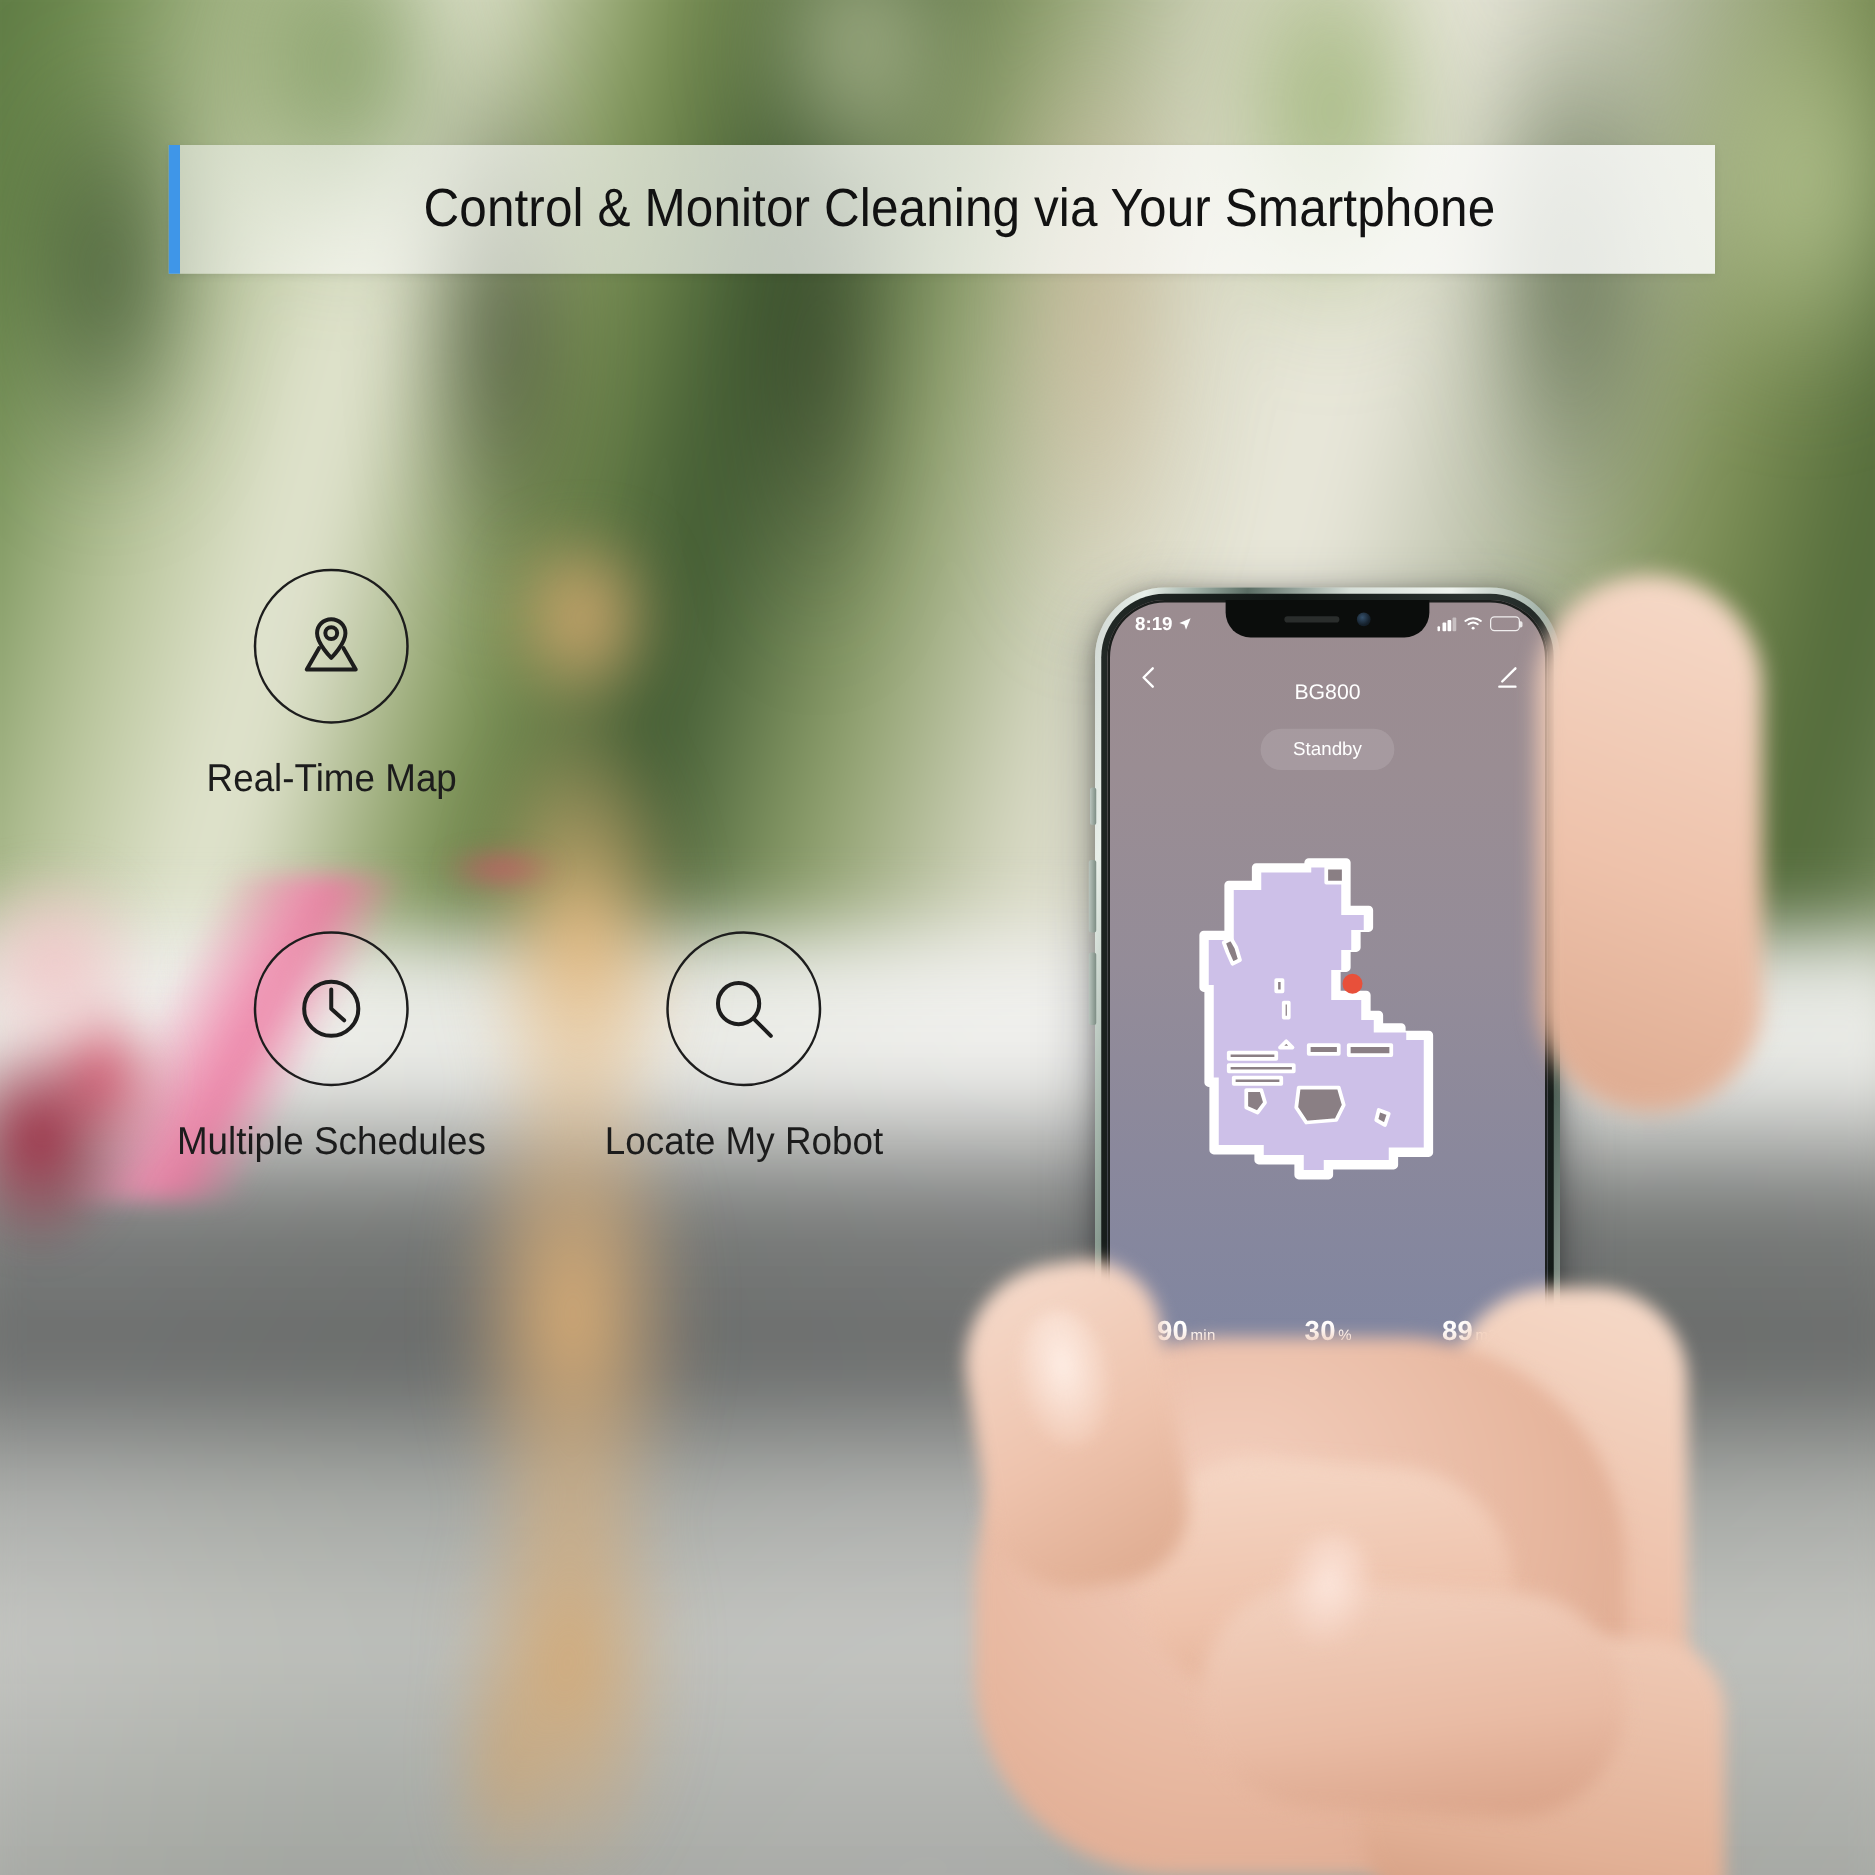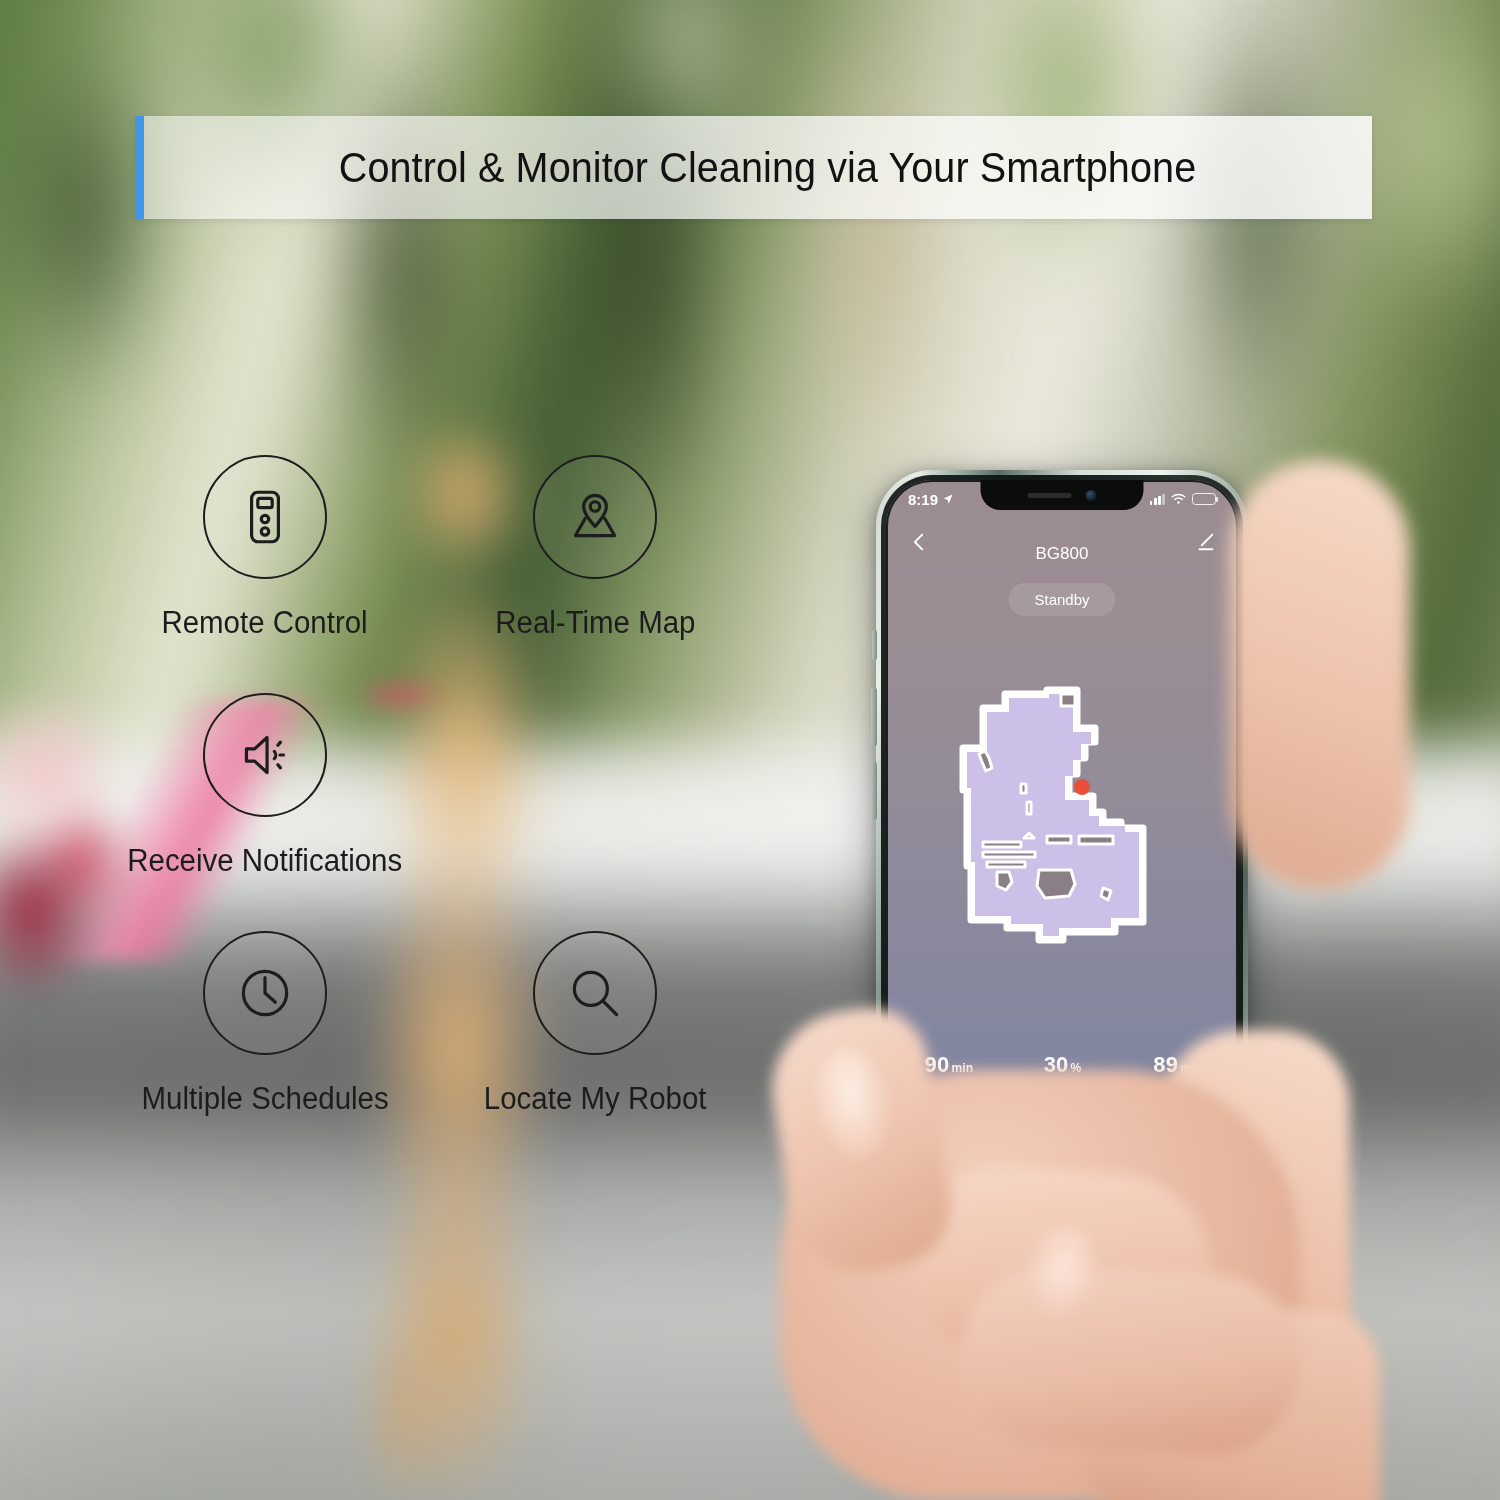--- a/index.html
+++ b/index.html
@@ -205,21 +205,21 @@
   #map-area { position:absolute; top:190px; left:0; width:100%; height:310px; z-index:3; }
   #map-svg { position:absolute; left:50%; transform:translateX(-50%); top:0; width:238px; height:296px; }
 
   
   #stats {
     position:absolute; bottom:150px; left:0; width:100%; z-index:4;
     display:flex; justify-content:space-around; padding:0 16px;
   }
   .stat { text-align:center; }
   .stat-val { color:#fff; font-size:22px; font-weight:600; letter-spacing:.2px; }
-  .stat-val .unit { font-size:12px; font-weight:700; margin-left:2px; }
+  .stat-val .unit { font-size:12px; font-weight:400; margin-left:2px; }
   .stat-lbl { color:rgba(255,255,255,.62); font-size:10.5px; margin-top:6px; }
 
   
   #modes {
     position:absolute; bottom:48px; left:0; width:100%; z-index:4;
     display:flex; justify-content:space-around; padding:0 10px;
   }
   .mode { display:flex; flex-direction:column; align-items:center; width:62px; }
   .mode-ic {
     width:48px; height:48px; border-radius:50%; background:rgba(255,255,255,.055);
@@ -300,53 +300,30 @@
   <div id="banner-accent"></div>
   <div id="banner-title">Control &amp; Monitor Cleaning via Your Smartphone</div>
 </div>
 
 <div id="features">
 
   <div class="frow">
     <div class="fcell">
       <div class="fcircle">
         <svg class="fsvg" viewBox="0 0 64 64">
-          <rect x="19" y="8" width="26" height="48" rx="6"></rect>
-          <rect x="25" y="14" width="14" height="9" rx="2.2"></rect>
-          <circle cx="32" cy="34" r="3.6"></circle>
-          <circle cx="32" cy="46" r="3.6"></circle>
-        </svg>
-      </div>
-      <div class="flabel">Remote Control</div>
-    </div>
-    <div class="fcell">
-      <div class="fcircle">
-        <svg class="fsvg" viewBox="0 0 64 64">
           <path d="M32 11c-6.1 0-11 4.8-11 10.9 0 8.1 11 19.1 11 19.1s11-11 11-19.1C43 15.8 38.1 11 32 11z"></path>
           <circle cx="32" cy="21.8" r="4.6"></circle>
           <path d="M22.5 33.5 L13 50 h38 L41.5 33.5"></path>
         </svg>
       </div>
       <div class="flabel">Real-Time Map</div>
     </div>
   </div>
 
   <div class="frow">
-    <div class="fcell">
-      <div class="fcircle">
-        <svg class="fsvg" viewBox="0 0 64 64">
-          <path d="M14 26 h8 L34 15 v34 L22 38 h-8 z"></path>
-          <path d="M41 28.5 a5 5 0 0 1 0 7"></path>
-          <path d="M46.5 32 h3.5"></path>
-          <path d="M44.5 22.5 l2.5 -3"></path>
-          <path d="M44.5 41.5 l2.5 3"></path>
-        </svg>
-      </div>
-      <div class="flabel">Receive Notifications</div>
-    </div>
   </div>
 
   <div class="frow">
     <div class="fcell">
       <div class="fcircle">
         <svg class="fsvg" viewBox="0 0 64 64">
           <circle cx="32" cy="32" r="21"></circle>
           <path d="M32 17 v15 l10 9"></path>
         </svg>
       </div>

